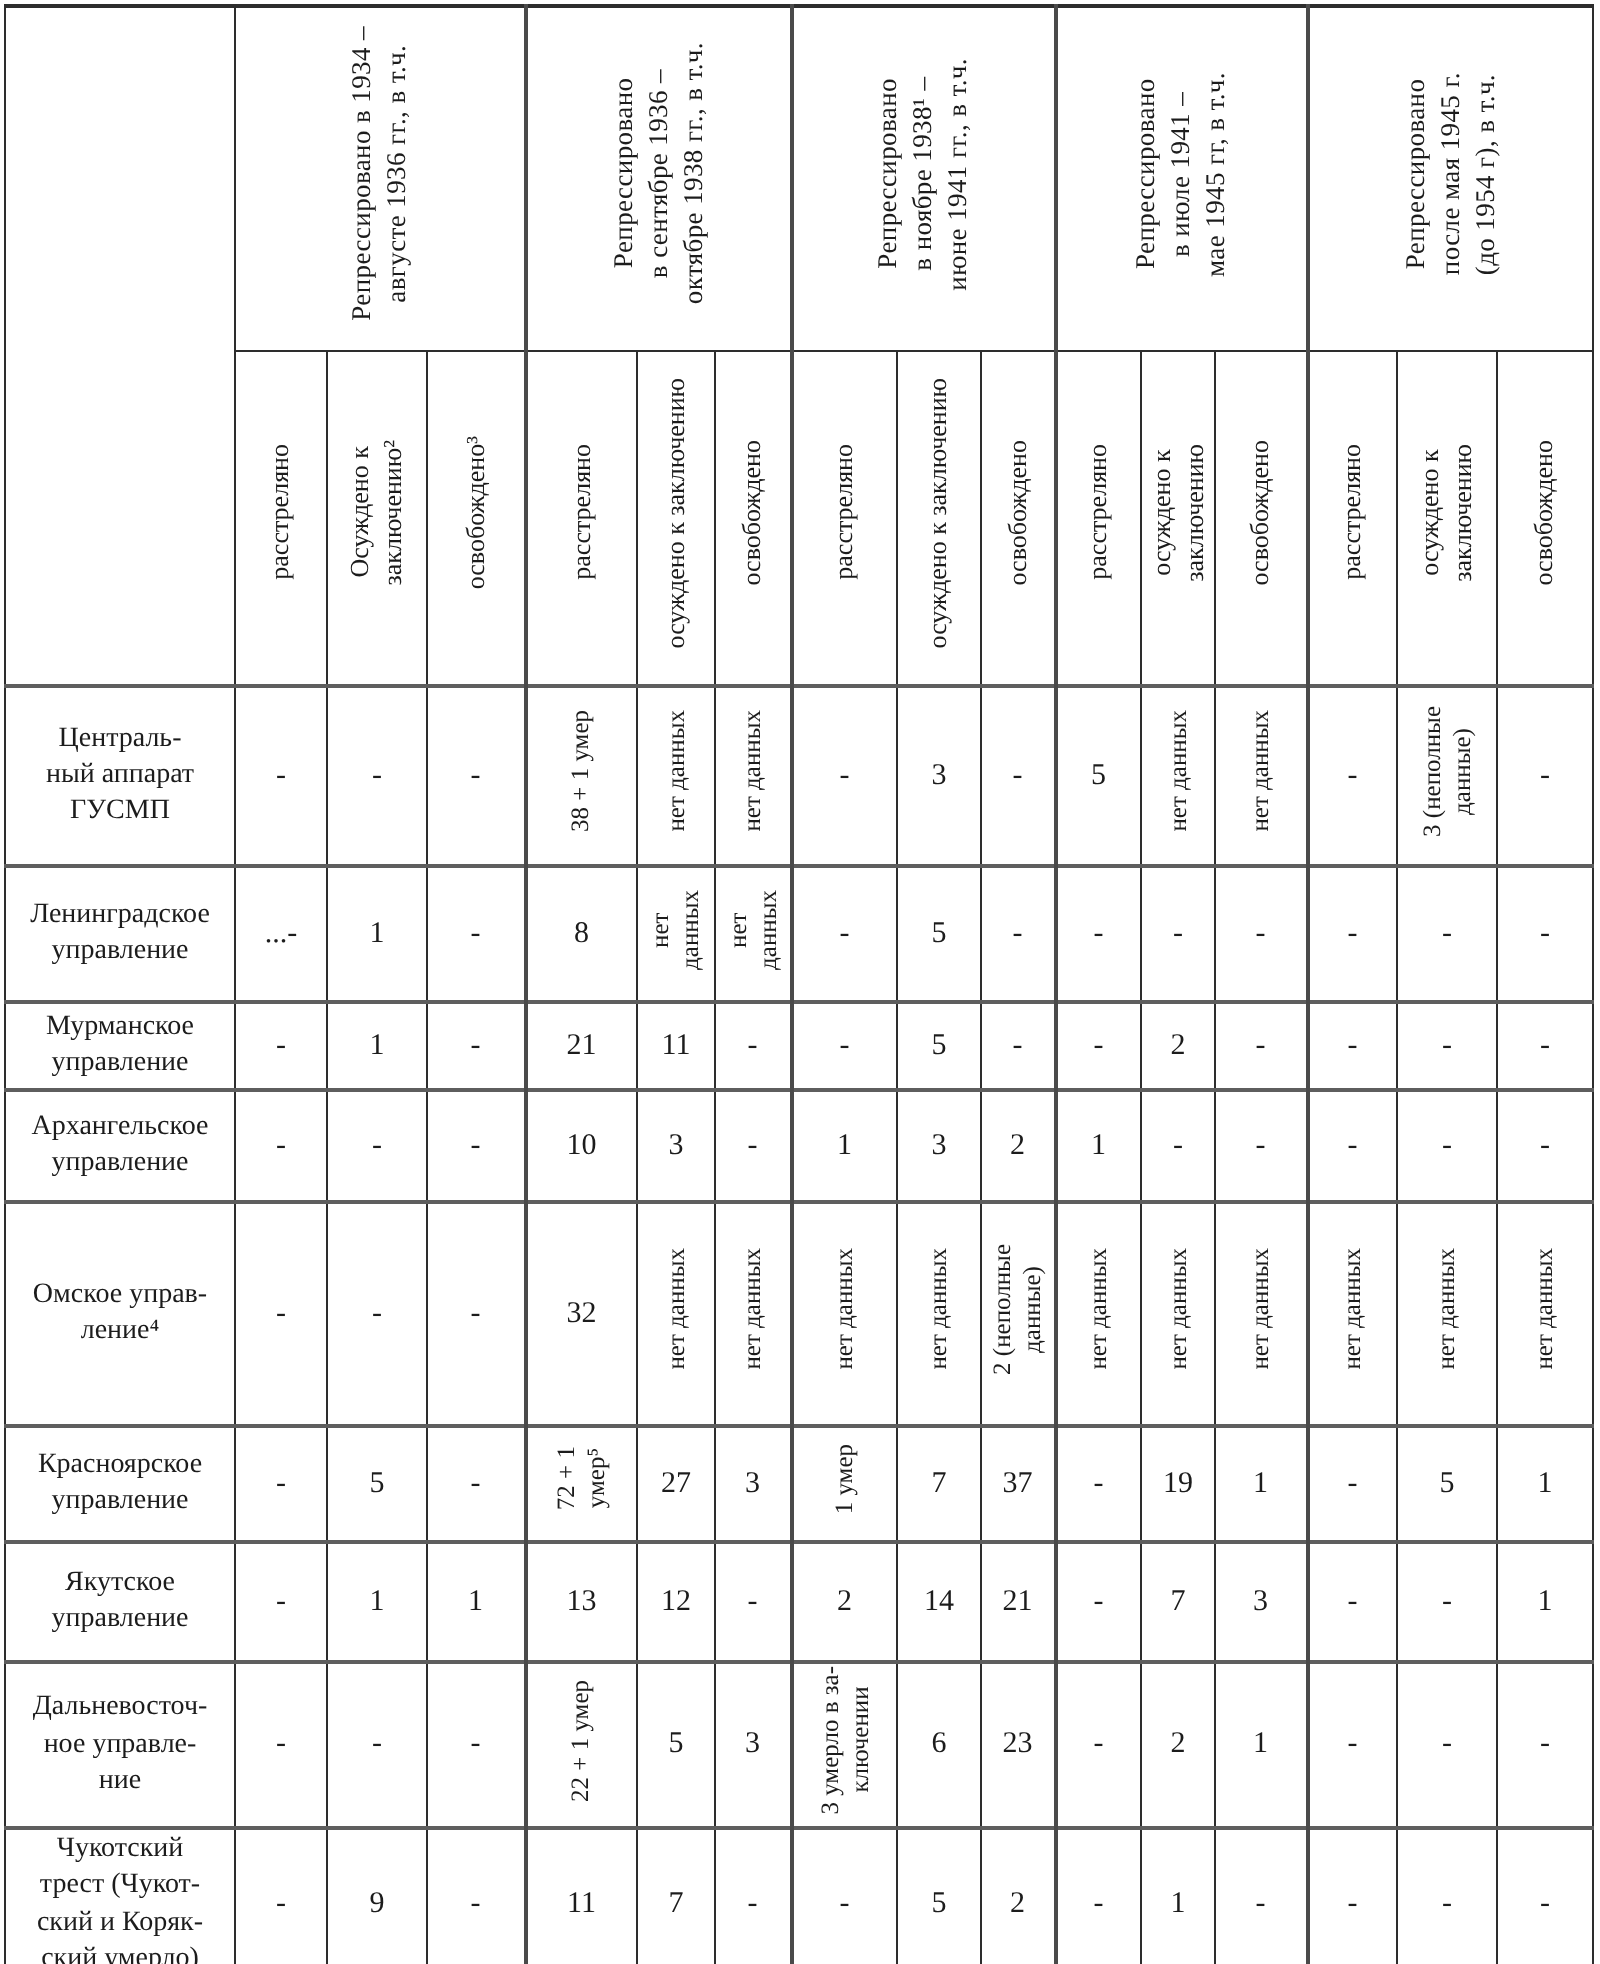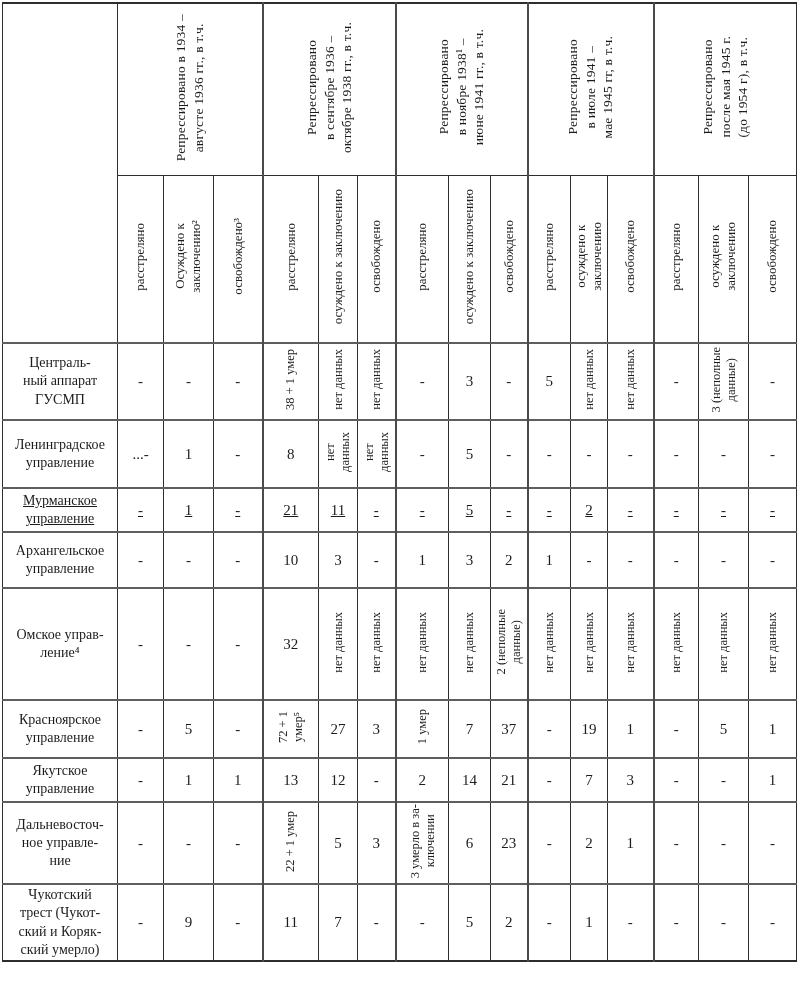--- a/index.html
+++ b/index.html
@@ -101,21 +101,21 @@
         <th><div class="vert chead">осуждено к
 заключению</div></th>
         <th><div class="vert chead">освобождено</div></th>
         <th class="gs"><div class="vert chead">расстреляно</div></th>
         <th><div class="vert chead">осуждено к
 заключению</div></th>
         <th><div class="vert chead">освобождено</div></th>
       </tr>
     </thead>
   <tbody id="tb">
-      <tr style="height: 77px;">
+      <tr style="height: 90px;">
         <th>
           <div class="lab">Централь-
 ный аппарат
 ГУСМП</div>
         </th>
         <td>
           <div class="val">-</div>
         </td>
         <td>
           <div class="val">-</div>
@@ -191,21 +191,21 @@
         <td class="gs">
           <div class="val">-</div>
         </td>
         <td>
           <div class="val">-</div>
         </td>
         <td>
           <div class="val">-</div>
         </td>
       </tr>
-      <tr style="height: 44px; text-decoration: underline;">
+      <tr style="height: 44px;">
         <th>
           <div class="lab">Мурманское
 управление</div>
         </th>
         <td>
           <div class="val">-</div>
         </td>
         <td>
           <div class="val">1</div>
         </td>
@@ -371,21 +371,21 @@
         <td class="gs">
           <div class="val">-</div>
         </td>
         <td>
           <div class="val">5</div>
         </td>
         <td>
           <div class="val">1</div>
         </td>
       </tr>
-      <tr style="height: 44px;">
+      <tr style="height: 60px;">
         <th>
           <div class="lab">Якутское
 управление</div>
         </th>
         <td>
           <div class="val">-</div>
         </td>
         <td>
           <div class="val">1</div>
         </td>

